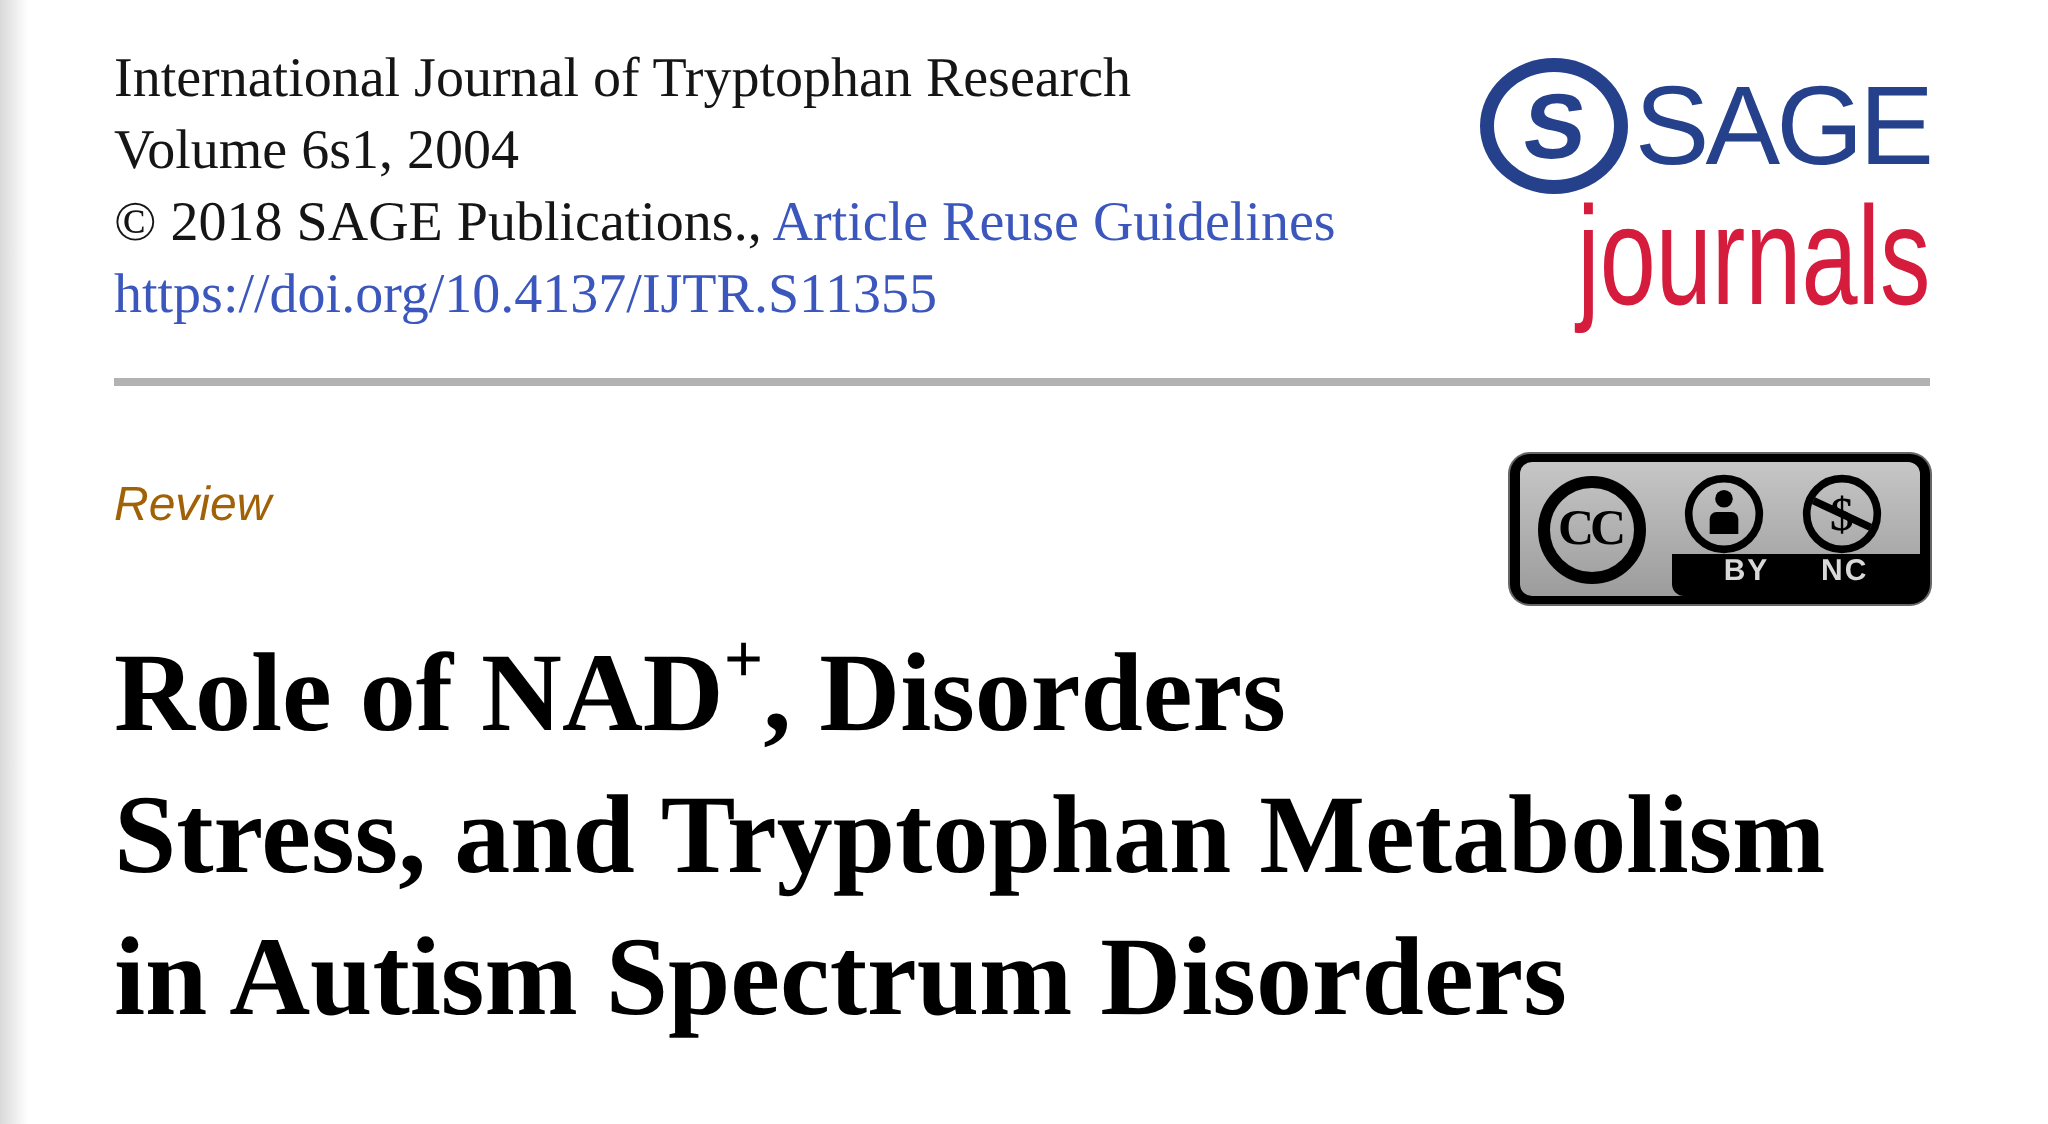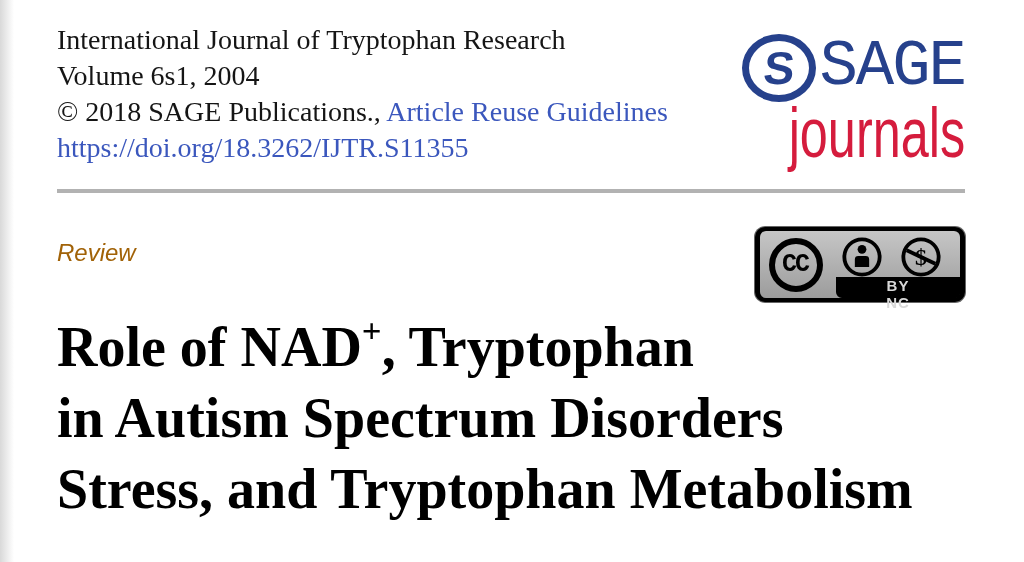--- a/index.html
+++ b/index.html
@@ -13,39 +13,39 @@
   }
   
   .edge-shade {
     position: absolute; left: 0; top: 0; bottom: 0; width: 14px;
     background: linear-gradient(to right, #d9d9d9, rgba(255,255,255,0));
     pointer-events: none;
   }
   .page { padding: 22px 59px 0 57px; }
 
   
-  .header-row { display: flex; justify-content: space-between; align-items: flex-end; }
+  .header-row { display: flex; justify-content: space-between; align-items: center; }
   .citation { font-size: 28px; line-height: 36px; color: #151515; }
   .citation .link { color: #3b57bd; text-decoration: none; cursor: pointer; }
 
   
   .sage-logo { text-align: right; margin-top: 2px; }
   .logo-top { display: flex; align-items: center; justify-content: flex-end; }
   .emblem {
     width: 74px; height: 68px; border: 7px solid #26418c; border-radius: 50%;
     display: flex; align-items: center; justify-content: center;
     margin-right: 3px; flex: none;
   }
   .emblem-s {
     font-family: "Liberation Sans", sans-serif; font-weight: 700;
     font-size: 46px; color: #26418c; line-height: 1; transform: skewX(-6deg);
   }
   .wordmark {
-    font-family: Liberation Mono, monospace; font-weight: 500;
-    font-size: 64px; line-height: 0.82; color: #26418c; letter-spacing: -2px;
+    font-family: Liberation Sans, sans-serif; font-weight: 500;
+    font-size: 56px; line-height: 0.82; color: #26418c; letter-spacing: -2px;
   }
   .subbrand {
     font-family: "Liberation Sans", sans-serif; font-weight: 400;
     font-size: 70px; line-height: 0.95; color: #d51c3d;
     transform: scaleX(0.72); transform-origin: right top;
     margin-top: -2px;
   }
 
   
   .divider { height: 4px; background: #b2b2b2; margin-top: 23px; }
@@ -66,32 +66,32 @@
     width: 100%; height: 100%; border-radius: 6px;
     background: linear-gradient(#c6c6c6, #9c9c9c);
     position: relative; display: flex; align-items: center;
   }
   .cc-circle {
     width: 54px; height: 54px; border: 6px solid #000; border-radius: 50%;
     margin-left: 9px; flex: none;
     display: flex; align-items: center; justify-content: center;
   }
   .cc-circle span {
-    font-family: Liberation Mono, monospace; font-weight: 700;
+    font-family: Liberation Serif, serif; font-weight: 700;
     font-size: 25px; letter-spacing: -2px; color: #000; padding-right: 2px;
   }
   .icons-area {
     flex: 1; display: flex; justify-content: space-evenly;
     margin-bottom: 16px;
   }
   .icons-area svg { width: 42px; height: 42px; display: block; }
   .badge-strip {
     position: absolute; left: 76px; right: 0; bottom: 0; height: 21px;
     background: #000; border-radius: 0 0 4px 6px;
-    display: flex; justify-content: space-evenly; align-items: center; flex-direction: column;
+    display: flex; justify-content: space-evenly; align-items: flex-start;
   }
   .badge-strip span {
     font-family: "Liberation Sans", sans-serif; font-weight: 700;
     font-size: 15px; color: #d8d8d8; letter-spacing: 1px;
   }
 
   
   .title { margin-top: 10px; font-weight: 700; font-size: 56px; line-height: 71px; color: #000; }
   .title .t-line { display: block; white-space: nowrap; }
   .title sup { font-size: 62%; position: relative; top: -4px; vertical-align: super; line-height: 0; }
@@ -101,21 +101,21 @@
 
 <div class="edge-shade"></div>
 
 <div class="page">
 
   <div class="header-row">
     <div class="citation">
       <div>International Journal of Tryptophan Research</div>
       <div>Volume 6s1, 2004</div>
       <div><span>© 2018 SAGE Publications., </span><a class="link">Article Reuse Guidelines</a></div>
-      <div><a class="link">https://doi.org/18.3262/IJTR.S11355</a></div>
+      <div><a class="link">https://doi.org/10.4137/IJTR.S11355</a></div>
     </div>
 
     <div class="sage-logo">
       <div class="logo-top">
         <span class="emblem">
             <span class="emblem-s">S</span>
           </span>
         <span class="wordmark">SAGE</span>
       </div>
       <div class="subbrand">journals</div>
@@ -146,18 +146,18 @@
         </div>
         <div class="badge-strip">
           <span>BY</span>
           <span>NC</span>
         </div>
       </div>
     </div>
   </div>
 
   <h1 class="title">
-    <span class="t-line"><span>Role of NAD</span><sup>+</sup><span>, Tryptophan</span></span>
+    <span class="t-line"><span>Role of NAD</span><sup>+</sup><span>, Disorders</span></span>
+    <span class="t-line">Stress, and Tryptophan Metabolism</span>
     <span class="t-line">in Autism Spectrum Disorders</span>
-    <span class="t-line">Stress, and Tryptophan Metabolism</span>
   </h1>
 
 </div>
 
 </body></html>

